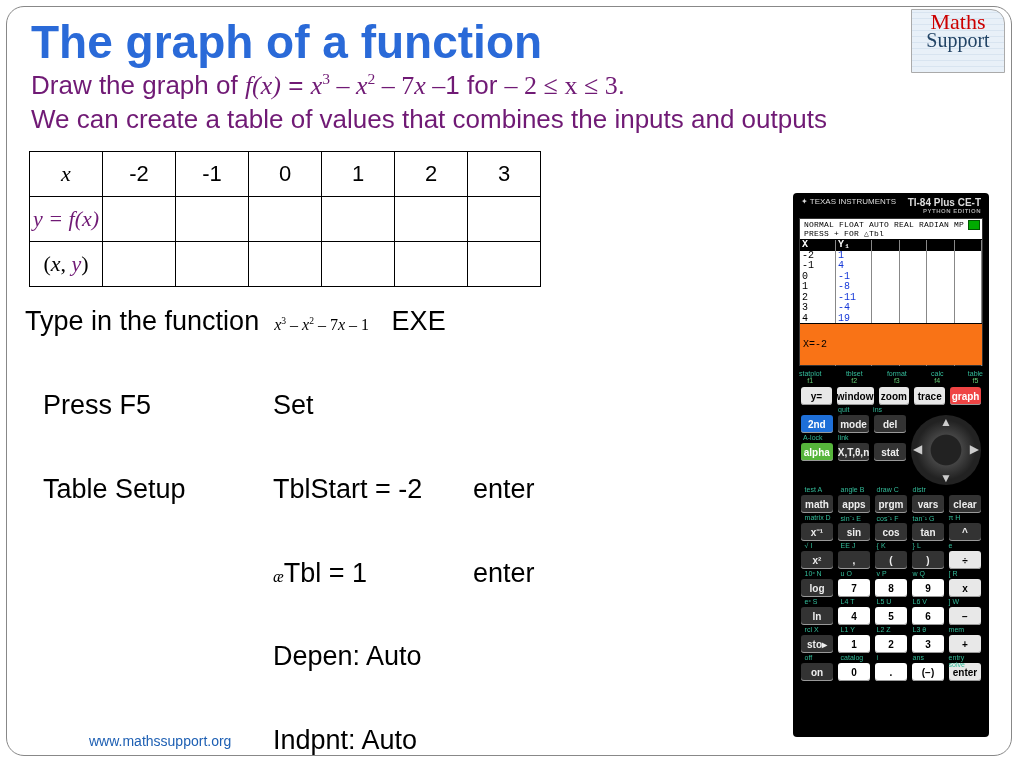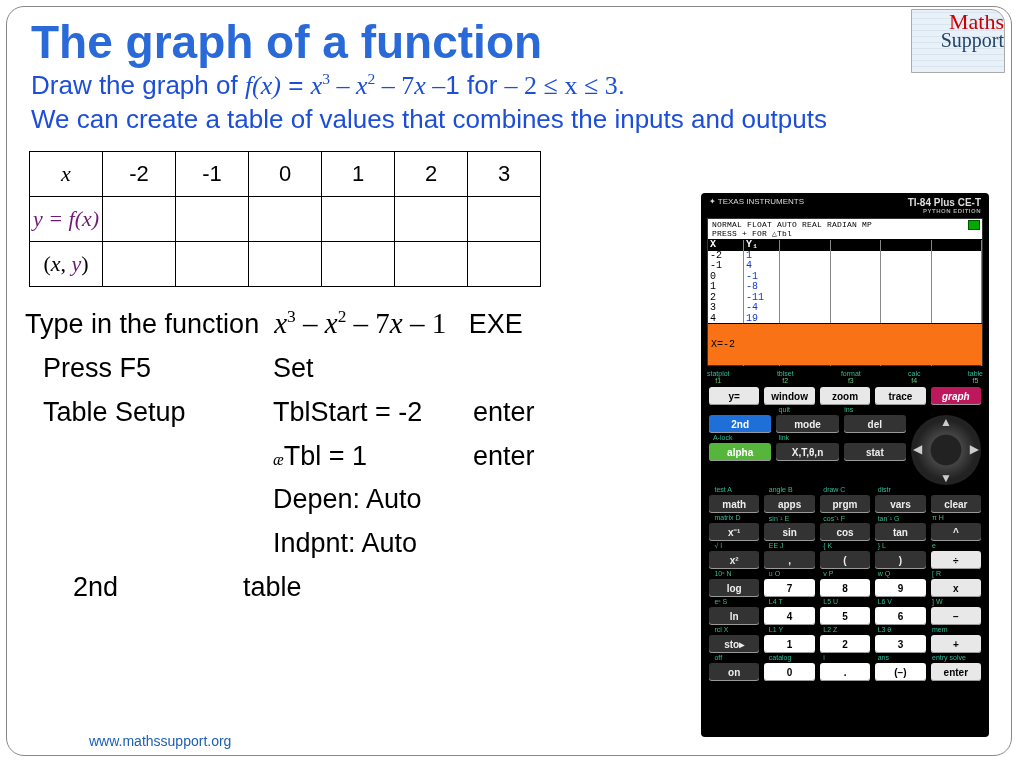--- a/index.html
+++ b/index.html
@@ -23,21 +23,21 @@
   }
   .title {
     color: #2a6ad8;
     font-size: 46px;
     padding: 8px 0 0 24px;
     font-weight: bold;
   }
   .instr {
     font-size: 26px;
     padding: 0 10px 0 24px;
-    color: #1d4ed8;
+    color: #701a75;
     line-height: 1.25;
   }
   .tms { font-family: "Times New Roman", serif; }
   .tms i { font-style: italic; }
   sup { font-size: 60%; }
   .orange { color: #701a75; }
   .tbl-wrap { padding: 16px 0 0 22px; }
   table.values {
     border-collapse: collapse;
     font-size: 22px;
@@ -49,21 +49,21 @@
     text-align: center;
     vertical-align: middle;
   }
   table.values td.hdr { font-family: "Times New Roman", serif; }
   .steps {
     padding: 14px 0 0 18px;
     font-size: 27px;
     line-height: 1.55;
   }
   .step-block { margin-bottom: 2px; }
-  .step-col { display: inline-block; vertical-align: top; }
+  .step-col { display: inline-block; vertical-align: top; margin-top: 40px; }
   .col-left { width: 230px; padding-left: 18px; }
   .col-mid { width: 200px; }
   .col-right { width: 90px; }
   .footer {
     position: absolute;
     bottom: 6px;
     left: 82px;
     font-family: Arial, sans-serif;
     font-size: 14px;
     color: #1d5fb3;
@@ -72,31 +72,31 @@
     position: absolute;
     top: 2px;
     right: 6px;
     width: 92px;
     height: 62px;
     border: 1px solid #aaa;
     background: repeating-linear-gradient(0deg,#e8f0f8,#e8f0f8 5px,#d8e4f0 5px,#d8e4f0 6px),
                 repeating-linear-gradient(90deg,#e8f0f8,#e8f0f8 5px,#d8e4f0 5px,#d8e4f0 6px);
     border-top-right-radius: 14px;
     font-family: "Brush Script MT", cursive;
-    text-align: right;
+    text-align: center;
   }
   .logo .t1 { color: #c00; font-size: 22px; line-height: 0.9; padding-top: 2px;}
   .logo .t2 { color: #246; font-size: 20px; line-height: 0.8;}
 
   
   .calc {
     position: absolute;
     top: 186px;
     right: 22px;
-    width: 288px;
+    width: 196px;
     height: 544px;
     background: #000;
     border-radius: 4px;
     color: #ccc;
     font-family: Arial, sans-serif;
     overflow: hidden;
   }
   .calc-top {
     display: flex;
     justify-content: space-between;
@@ -160,21 +160,21 @@
   .key {
     background:#e8e8e8; color:#000; border-radius:3px;
     font-size:10px; font-weight:bold;
     display:flex; align-items:center; justify-content:center;
     height:18px; flex:1;
     box-shadow: inset 0 -1px 0 #999;
   }
   .key.dark { background:#333; color:#eee;}
   .key.blue2 { background:#1e6fd8; color:#fff;}
   .key.green { background:#56b53b; color:#fff;}
-  .key.red { background:#be185d; color:#fff;font-style:italic;}
+  .key.red { background:#ef4444; color:#fff;}
   .lbl { position:absolute; font-size:7px; top:-9px; }
   .lbl.c { color:#3b9;}
   .dpad {
     width:70px; height:70px; position:relative;
     background: radial-gradient(circle,#222 30%,#444 32%,#222 60%);
     border-radius:50%;
     flex-shrink:0;
   }
   .dpad .arr { position:absolute; color:#ccc; font-size:12px;}
   .dpad .up{top:0;left:29px;} .dpad .dn{bottom:0;left:29px;}
@@ -228,21 +228,21 @@
             <td></td>
             <td></td>
       </tr>
     </tbody>
       </table>
   </div>
 
   <div class="steps">
     <div class="step-block">
       <span>Type in the function</span>
-      &nbsp;<span class="tms" style="font-size:29px"><i>x</i><sup>3</sup><span> – </span><i>x</i><sup>2</sup><span> – 7</span><i>x</i><span> – 1</span></span>
+      &nbsp;<span class="tms" style="font-size:16px"><i>x</i><sup>3</sup><span> – </span><i>x</i><sup>2</sup><span> – 7</span><i>x</i><span> – 1</span></span>
       &nbsp;&nbsp;<span>EXE</span>
     </div>
     <div class="step-block">
       <span class="step-col col-left">Press F5</span><span class="step-col">Set</span>
     </div>
     <div class="step-block">
       <span class="step-col col-left">Table Setup</span><span class="step-col col-mid">TblStart = -2</span><span class="step-col col-right">enter</span>
     </div>
     <div class="step-block">
       <span class="step-col col-left"></span><span class="step-col col-mid"><span class="tms" style="font-size:16px;font-style:italic">æ</span><span>Tbl =  1</span></span><span class="step-col col-right">enter</span>

